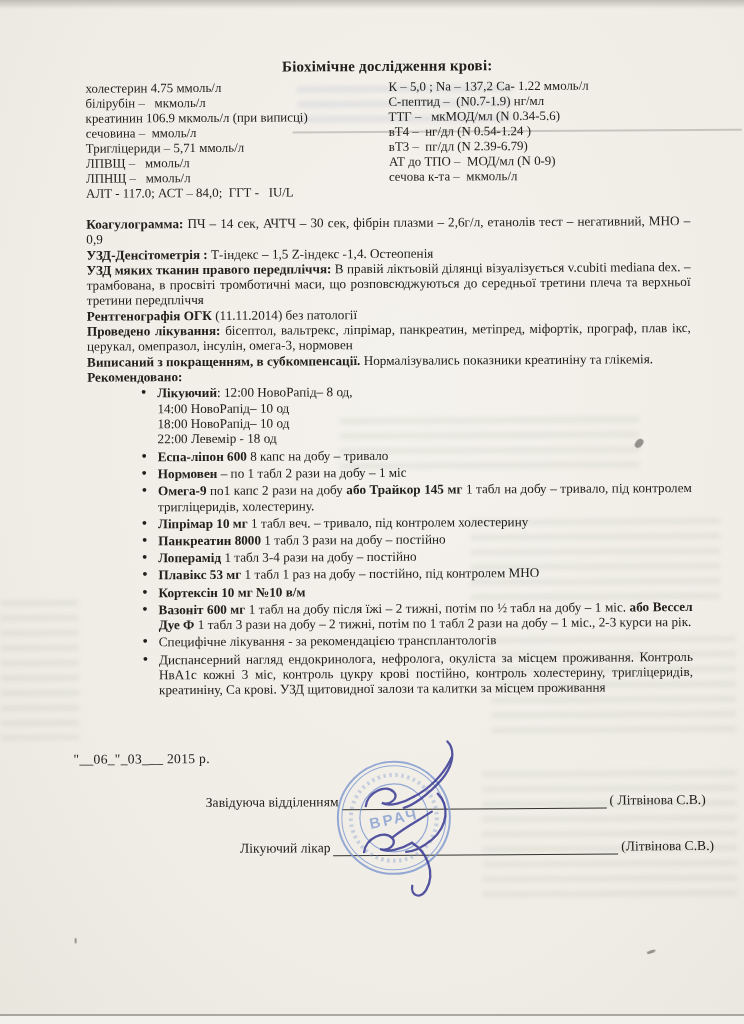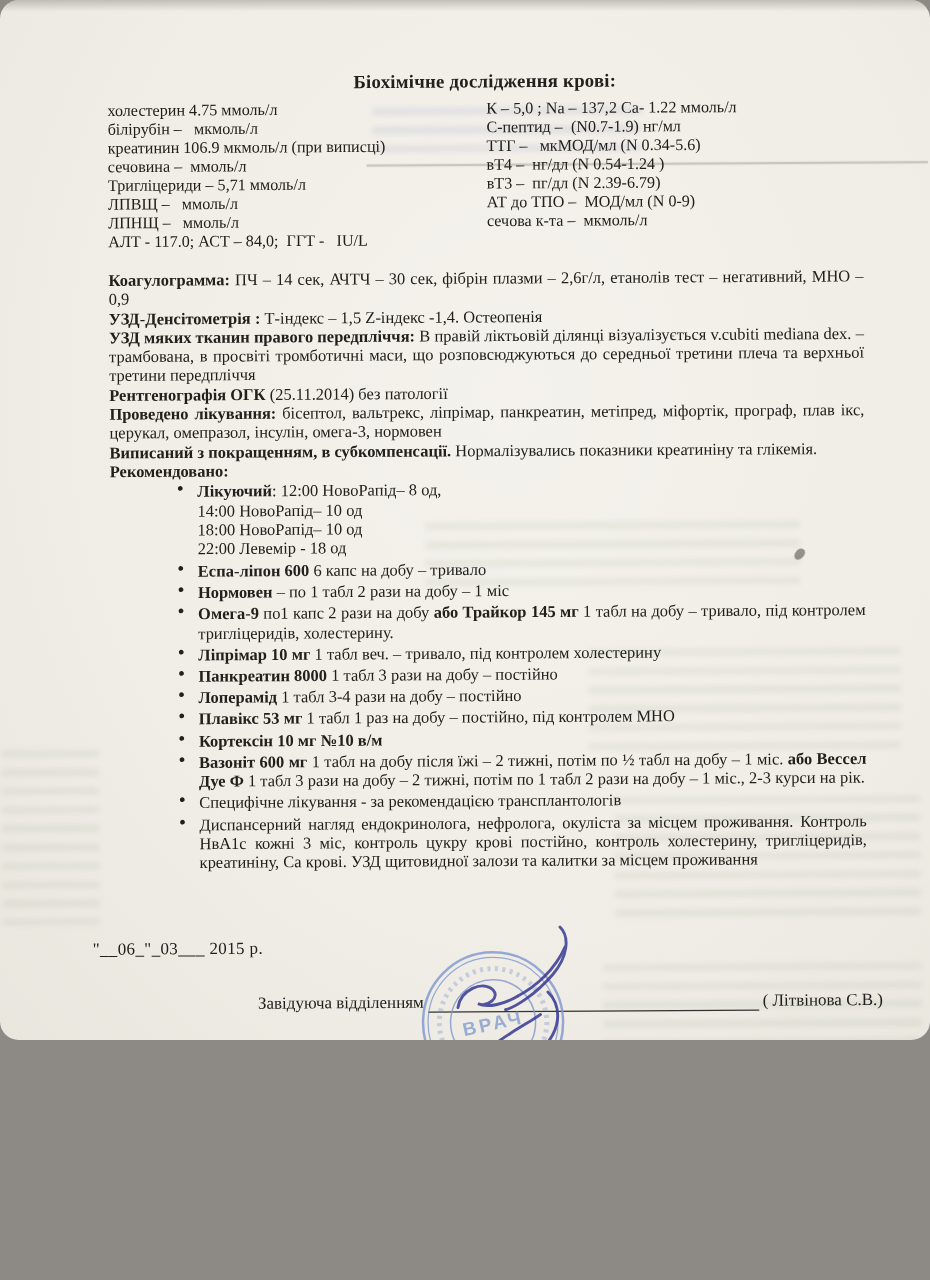--- a/index.html
+++ b/index.html
@@ -1,21 +1,20 @@
 <!DOCTYPE html>
 <html><head>
 <meta charset="utf-8">
 <style>
   html,body{margin:0;padding:0;}
   body{background:#8d8a85;font-family:"Liberation Serif", serif;}
   .paper{
-    position:relative;width:744px;height:832px;overflow:hidden;
+    position:relative;width:744px;height:1024px;overflow:hidden;
     background:radial-gradient(ellipse at 55% 38%, #f4f2ec 0%, #f0ede6 62%, #e9e6de 100%);
     color:#21201c;
-    border-radius:15px;
   }
   .tilt{position:absolute;inset:0;transform:rotate(-0.35deg);transform-origin:50% 50%;}
   .content{position:absolute;left:88px;top:58px;width:604px;}
   .title{font-size:15px;font-weight:bold;text-align:center;margin:0 0 5px 0;letter-spacing:.2px;}
   .labs{display:flex;font-size:12.9px;line-height:15px;}
   .lab-col-left{width:303px;flex:0 0 auto;}
   .lab-col-right{flex:1;}
   .lab-line{white-space:nowrap;}
   .paras{margin-top:15px;font-size:13.2px;line-height:15.3px;text-align:justify;}
   .paras p{margin:0;}
@@ -82,34 +81,34 @@
           <div class="lab-line">вТ3 – &nbsp;пг/дл (N 2.39-6.79)</div>
           <div class="lab-line">АТ до ТПО – &nbsp;МОД/мл (N 0-9)</div>
           <div class="lab-line">сечова к-та – &nbsp;мкмоль/л</div>
         </div>
       </div>
 
       <div class="paras">
         <p><span class="b">Коагулограмма:</span><span> ПЧ – 14 сек, АЧТЧ – 30 сек, фібрін плазми – 2,6г/л, етанолів тест – негативний, МНО – 0,9</span></p>
         <p><span class="b">УЗД-Денсітометрія :</span><span> Т-індекс – 1,5 Z-індекс -1,4. Остеопенія</span></p>
         <p><span class="b">УЗД мяких тканин правого передпліччя:</span><span> В правій ліктьовій ділянці візуалізується v.cubiti mediana dex. – трамбована, в просвіті тромботичні маси, що розповсюджуються до середньої третини плеча та верхньої третини передпліччя</span></p>
-        <p><span class="b">Рентгенографія ОГК</span><span> (25.11.2014)   без  патології</span></p>
+        <p><span class="b">Рентгенографія ОГК</span><span> (11.11.2014)   без  патології</span></p>
         <p><span class="b">Проведено лікування:</span><span>  бісептол, вальтрекс, ліпрімар, панкреатин, метіпред, міфортік, програф, плав ікс, церукал, омепразол, інсулін, омега-3, нормовен</span></p>
         <p><span class="b">Виписаний з покращенням, в субкомпенсації.</span><span> Нормалізувались показники креатиніну та глікемія.</span></p>
         <p><span class="b">Рекомендовано:</span><span></span></p>
       </div>
 
       <ul class="rec-list">
         <li>
           <span class="b">Лікуючий</span><span>: 12:00  НовоРапід– 8 од,</span>
           <div class="subline">14:00 НовоРапід– 10 од</div>
           <div class="subline">18:00 НовоРапід– 10 од</div>
           <div class="subline">22:00 Левемір -  18 од</div>
         </li>
-        <li><span class="b">Еспа-ліпон 600</span><span> 6 капс на добу – тривало</span></li>
+        <li><span class="b">Еспа-ліпон 600</span><span> 8 капс на добу – тривало</span></li>
         <li><span class="b">Нормовен</span><span> – по 1 табл 2 рази на добу – 1 міс</span></li>
         <li><span class="b">Омега-9</span><span> по1 капс 2 рази на добу </span><span class="b">або Трайкор 145 мг</span><span> 1 табл на добу –  тривало, під контролем тригліцеридів, холестерину.</span></li>
         <li><span class="b">Ліпрімар 10 мг</span><span> 1 табл веч. –  тривало, під контролем холестерину</span></li>
         <li><span class="b">Панкреатин 8000</span><span> 1 табл 3 рази на добу – постійно</span></li>
         <li><span class="b">Лоперамід</span><span> 1 табл 3-4 рази на добу – постійно</span></li>
         <li><span class="b">Плавікс 53 мг</span><span> 1 табл 1 раз на добу – постійно, під контролем МНО</span></li>
         <li><span class="b">Кортексін 10 мг №10 в/м</span><span></span></li>
         <li><span class="b">Вазоніт 600 мг</span><span> 1 табл   на добу після їжі – 2 тижні, потім по ½ табл на добу – 1 міс. </span><span class="b">або Вессел Дуе Ф</span><span> 1 табл 3 рази на добу – 2 тижні, потім по 1 табл 2 рази на добу – 1 міс., 2-3 курси на рік.</span></li>
         <li><span>Специфічне лікування - за рекомендацією трансплантологів</span></li>
         <li><span>Диспансерний нагляд ендокринолога, нефролога, окуліста за місцем проживання. Контроль НвА1с кожні 3 міс, контроль цукру крові постійно, контроль холестерину, тригліцеридів, креатиніну, Са крові. УЗД щитовидної залози та калитки за місцем проживання</span></li>

